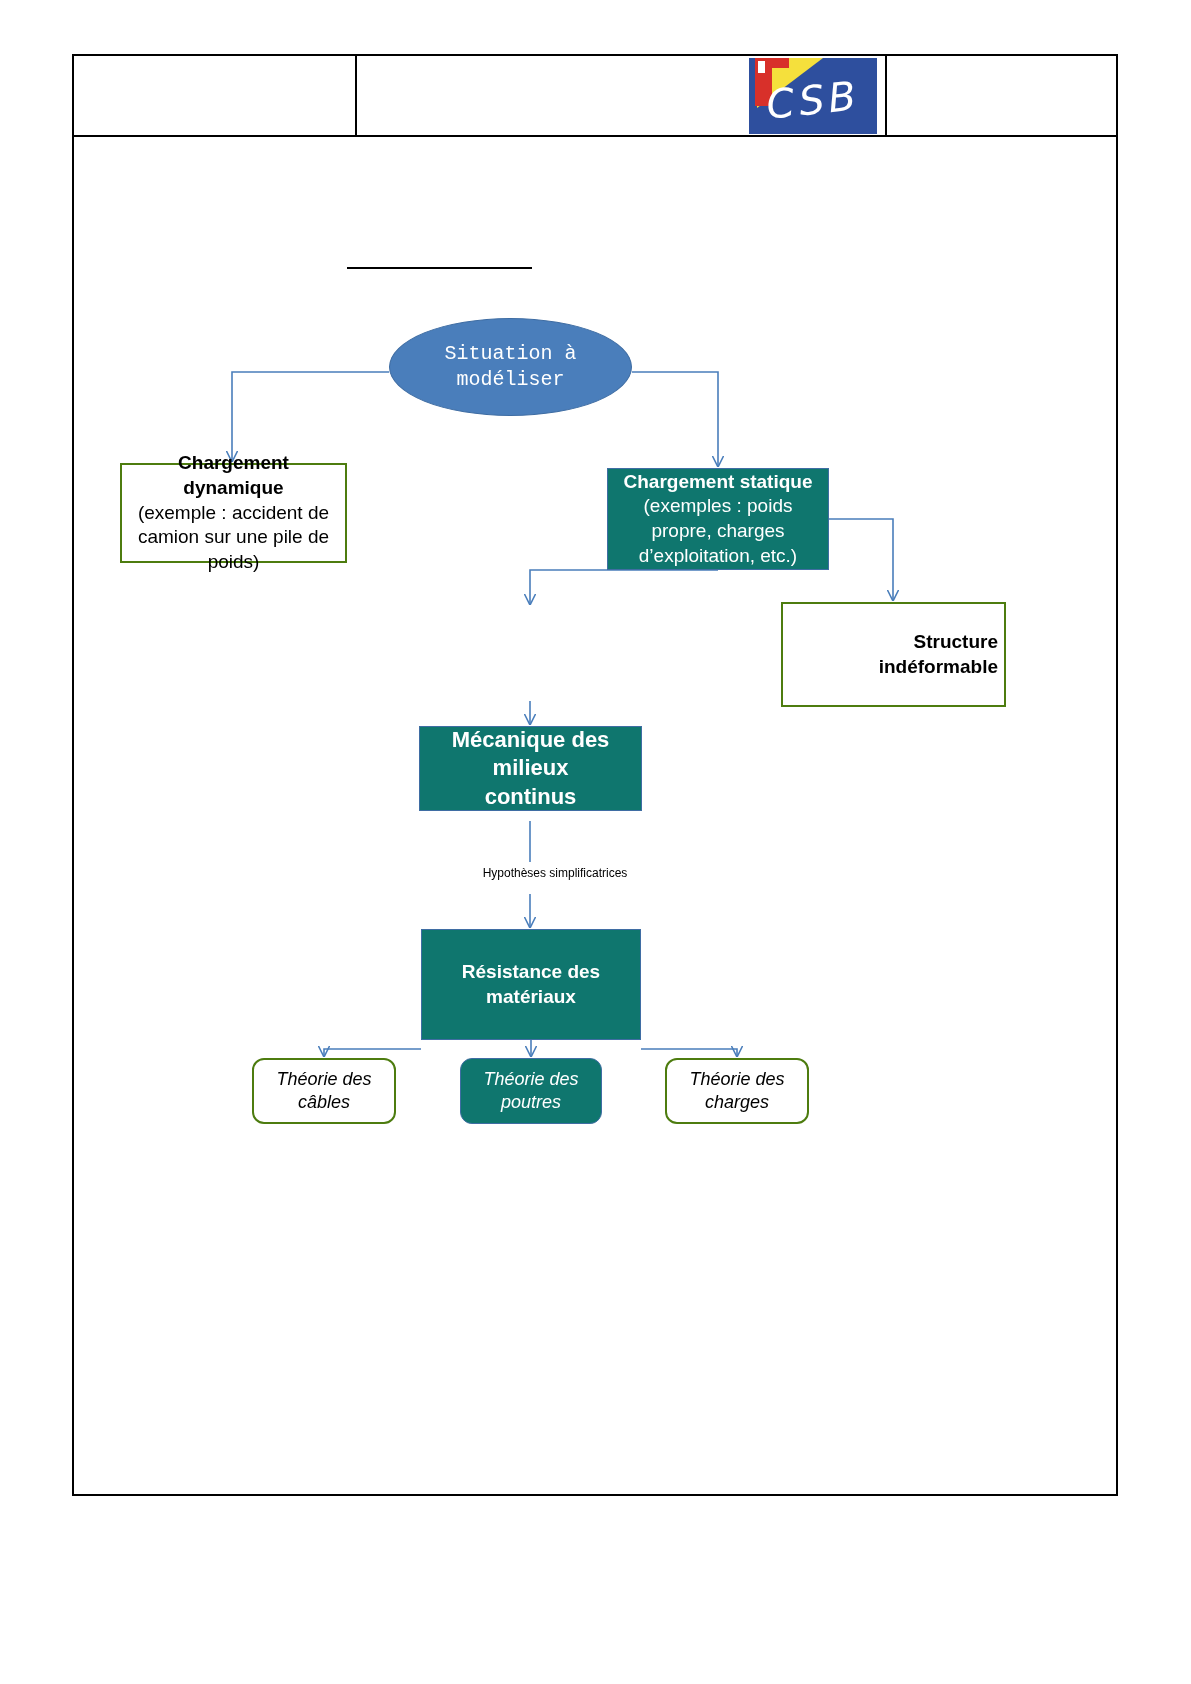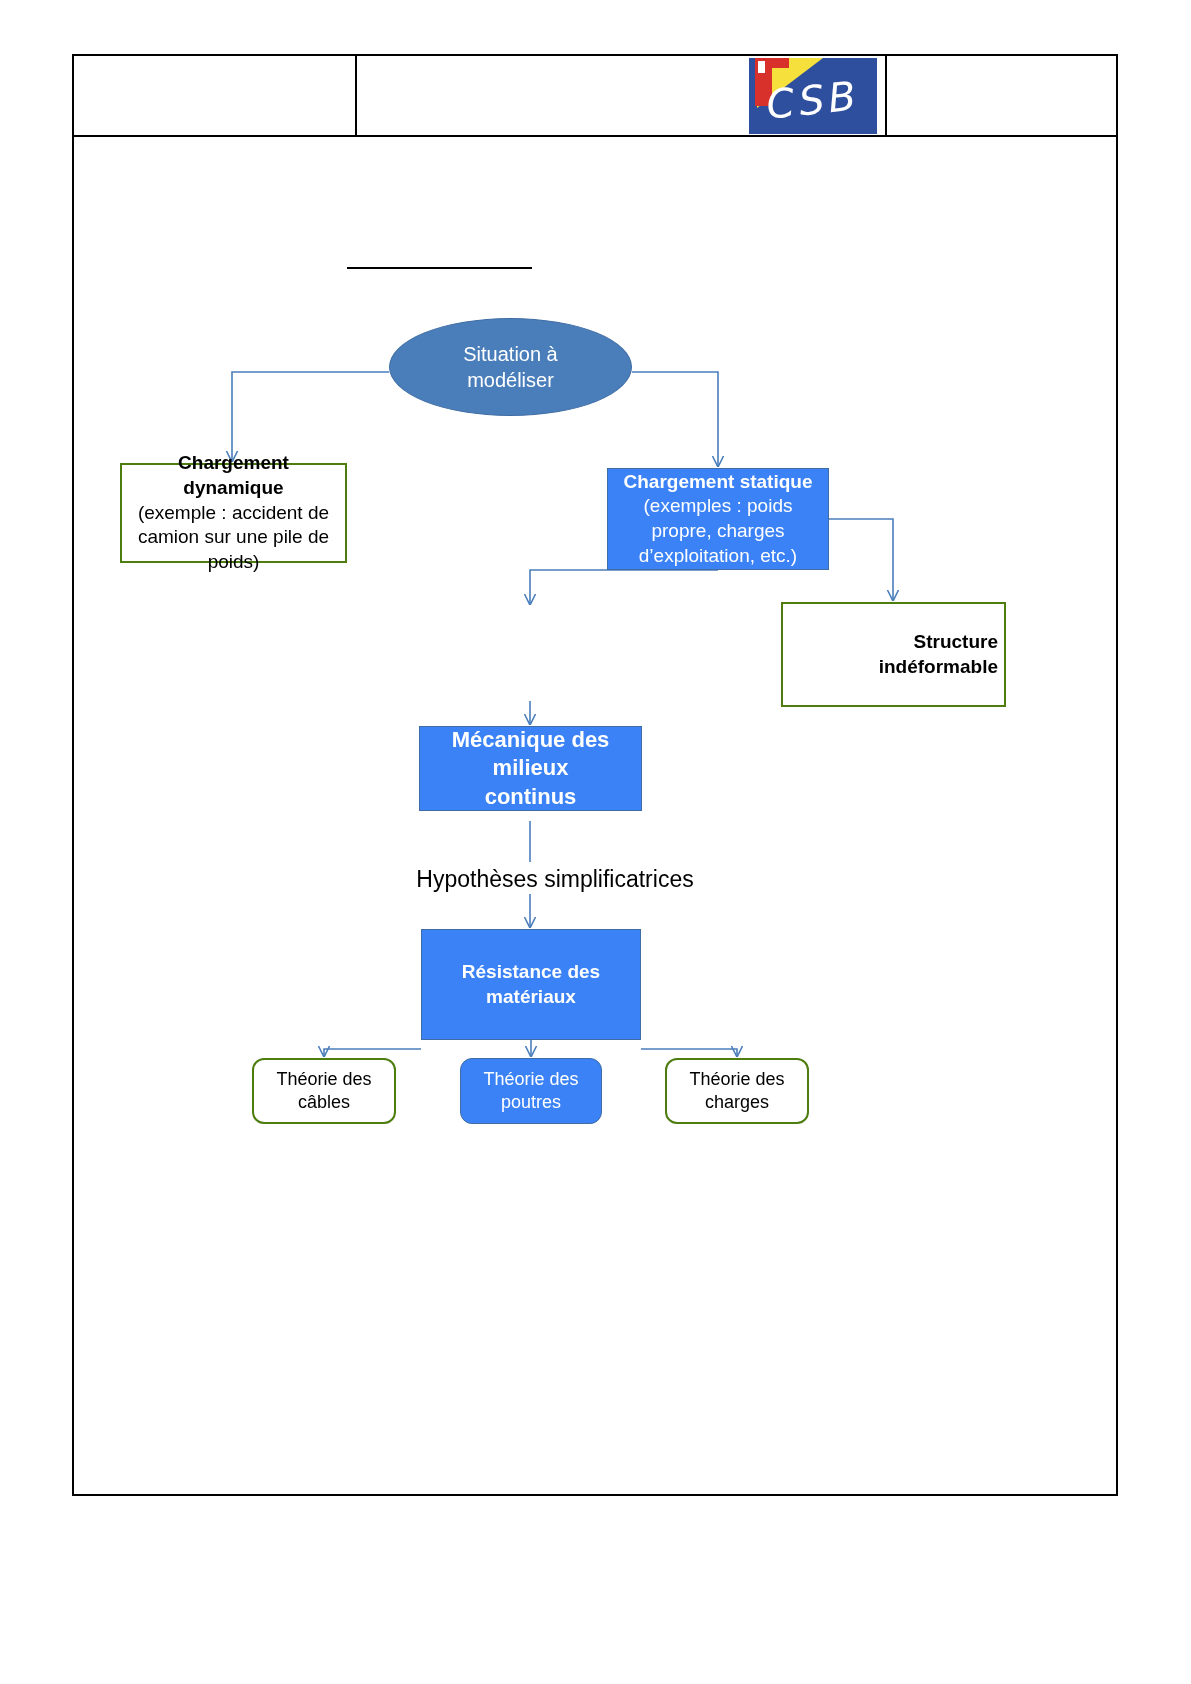--- a/index.html
+++ b/index.html
@@ -132,34 +132,36 @@
     line-height: 1.30;
   }
   .node .txt { display: block; width: 100%; padding: 0 6px; }
 
   .ellipse {
     border-radius: 50%;
     background: #4a7ebb;
     border: 1px solid #3f6da3;
     color: #ffffff;
     font-size: 20px;
+    font-family: Liberation Mono, monospace;
   }
 
   .box-filled {
-    background: #3b82f6;
+    background: #0f766e;
     border: 1px solid #3f6da3;
     color: #ffffff;
   }
   .box-outline {
     background: #ffffff;
     border: 2px solid #4d7c0f;
     color: #000000;
   }
   .rounded {
     border-radius: 12px;
+    font-style: italic;
   }
 
   .bold-line { font-weight: bold; display: block; }
   .reg-line  { font-weight: normal; display: block; }
 
   
   #node-situation { left: 389px; top: 318px; width: 243px; height: 98px; }
   #node-dynamique { left: 120px; top: 463px; width: 227px; height: 100px; font-size: 19px; }
   #node-statique  { left: 607px; top: 468px; width: 222px; height: 102px; font-size: 19px; }
   #node-deformable   { left: 419px; top: 606px; width: 223px; height: 95px; font-size: 19px; }
@@ -170,21 +172,21 @@
   #node-poutres   { left: 460px; top: 1058px; width: 142px; height: 66px; font-size: 18px; }
   #node-plaques   { left: 665px; top: 1058px; width: 144px; height: 66px; font-size: 18px; }
 
   
   .flow-label {
     position: absolute;
     left: 410px;
     top: 866px;
     width: 290px;
     text-align: center;
-    font-size: 23px;
+    font-size: 12px;
     color: #000000;
   }
 
   
   #connectors {
     position: absolute;
     left: 0;
     top: 0;
     width: 1191px;
     height: 1684px;

